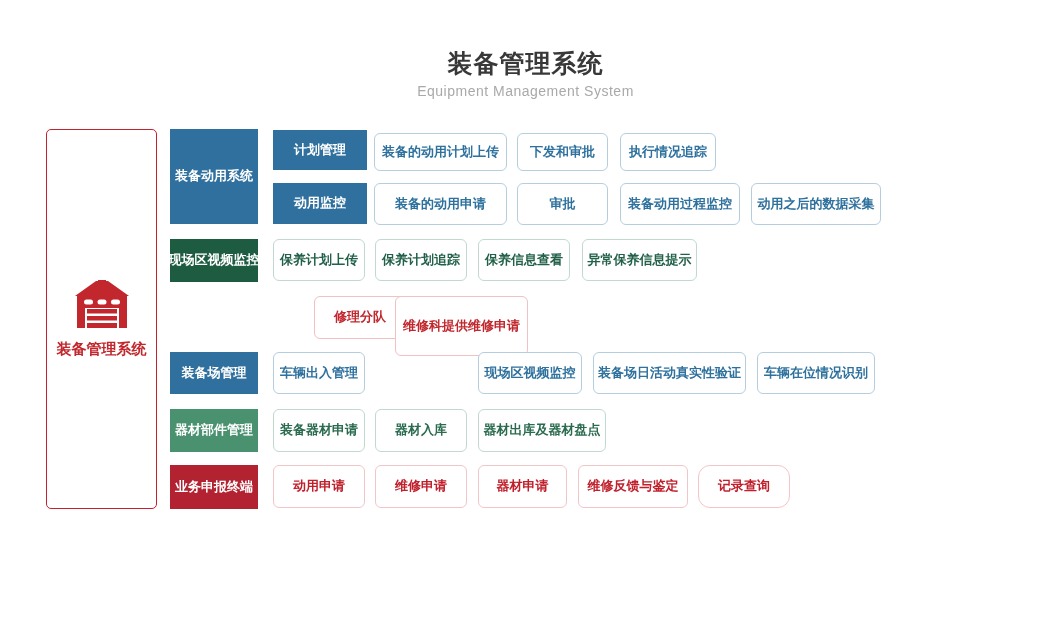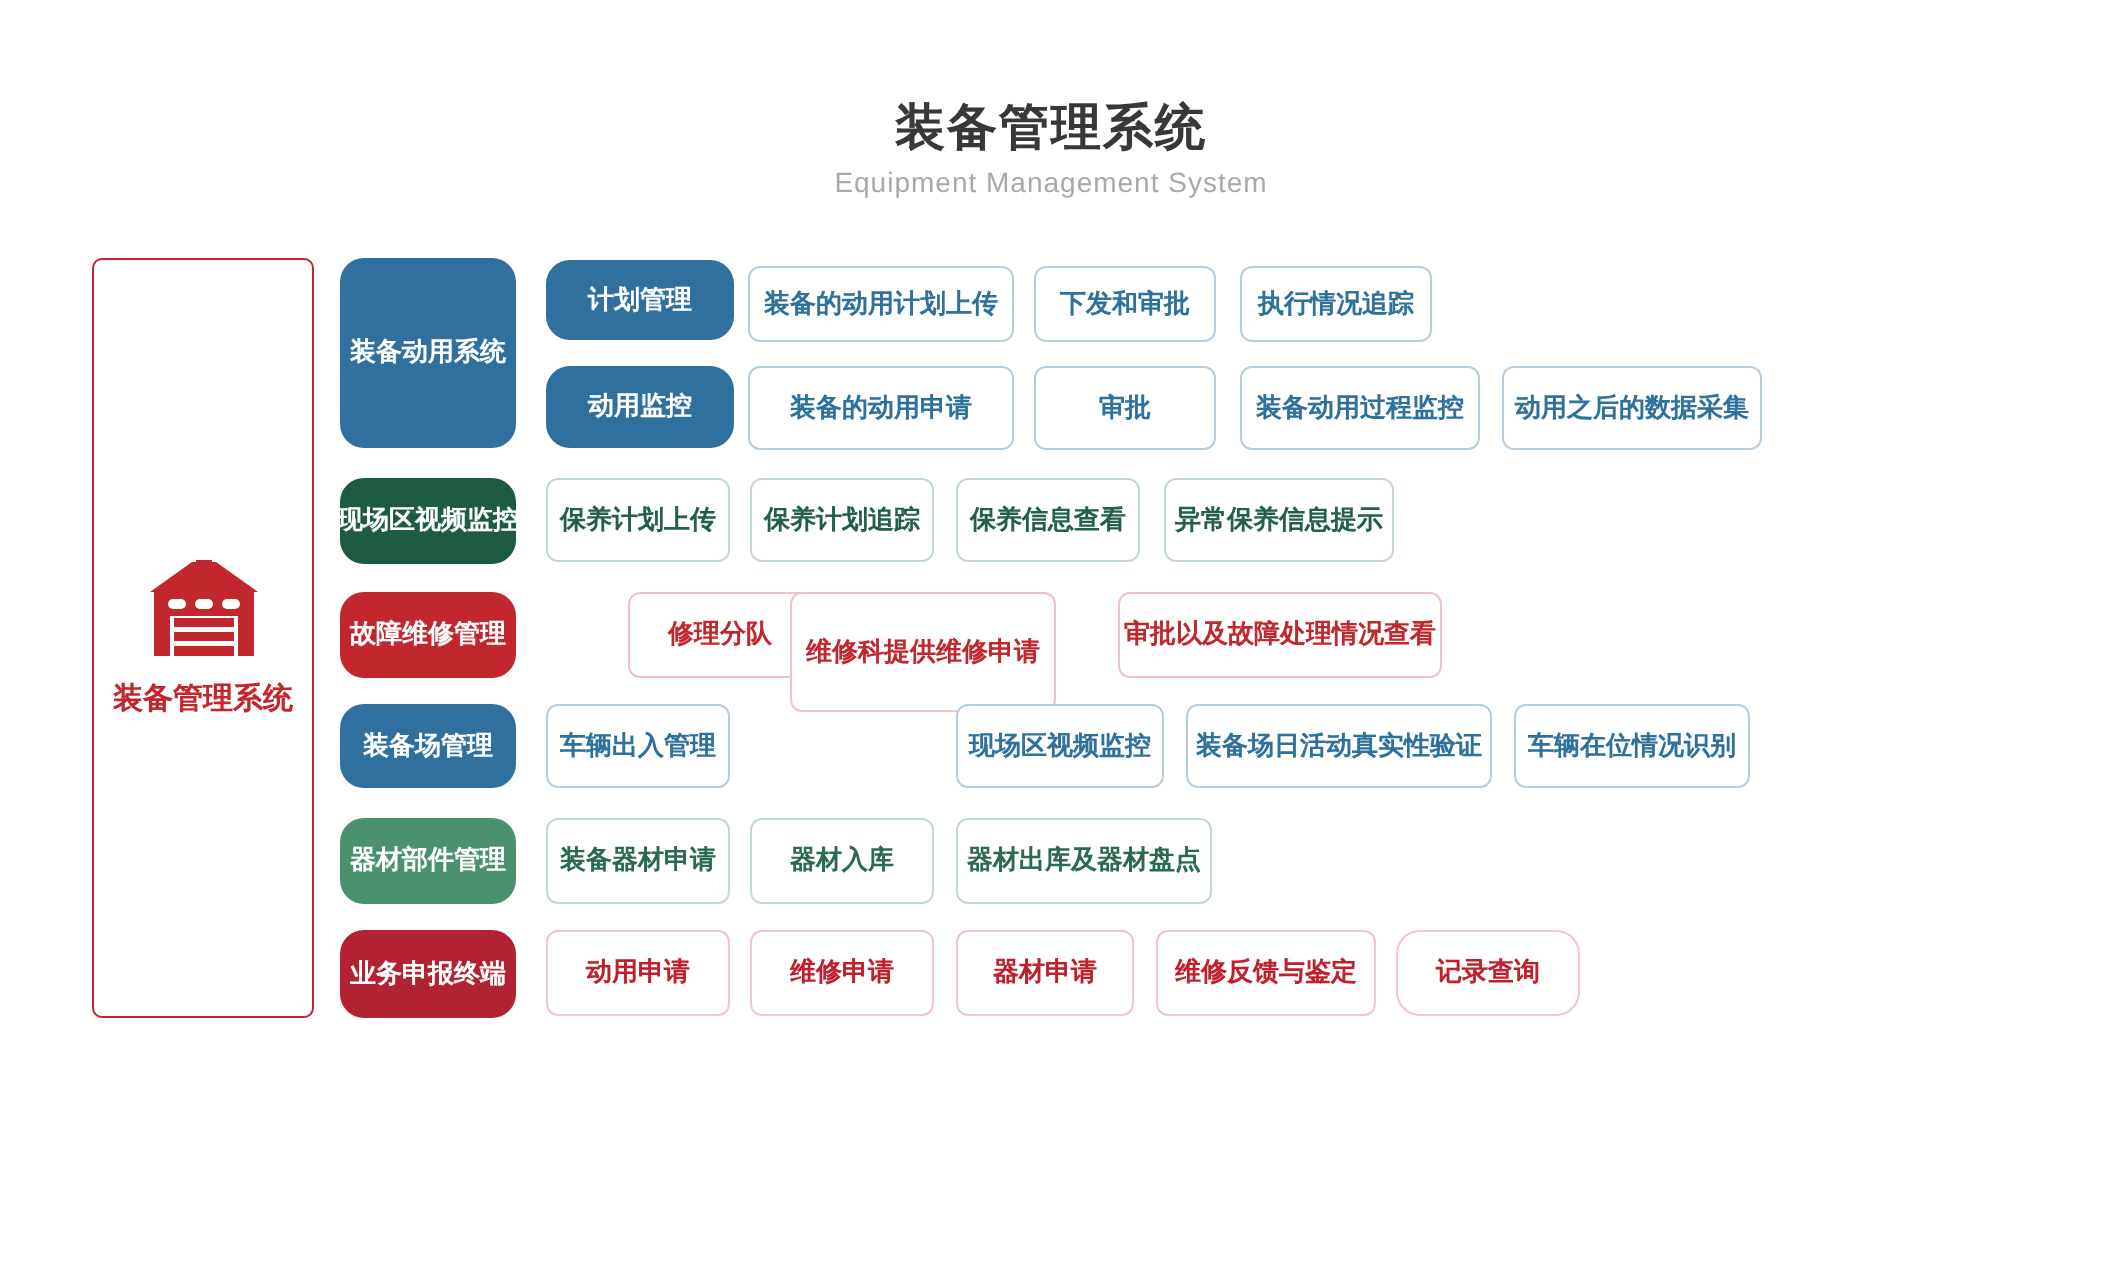--- a/index.html
+++ b/index.html
@@ -12,21 +12,21 @@
     font-size:25px;font-weight:bold;color:#383838;letter-spacing:1px;
   }
   .subtitle{
     position:absolute;left:0;top:83px;width:100%;text-align:center;
     font-size:14px;color:#a9a9a9;letter-spacing:0.5px;
   }
   .box{
     position:absolute;box-sizing:border-box;display:flex;align-items:center;justify-content:center;
     font-size:13px;font-weight:bold;white-space:nowrap;text-align:center;line-height:1.25;
   }
-  .solid{border-radius:12px;color:#ffffff;}
+  .solid{border-radius:0;color:#ffffff;}
   .solid-blue{background:#2f709e;}
   .solid-dgreen{background:#1e5c42;}
   .solid-red{background:#c1272d;}
   .solid-green{background:#4a9170;}
   .solid-dred{background:#b22230;}
   .item{background:#ffffff;border-radius:6px;}
   .item-blue{color:#2e719d;border:1px solid #b5cede;}
   .item-dgreen{color:#226049;border:1px solid #c2dacd;}
   .item-red{color:#c1272d;border:1px solid #efc2c4;margin-left:41px;}
   .item-green{color:#2a6b4f;border:1px solid #c2dacd;}
@@ -77,24 +77,22 @@
   <div class="box item item-blue" style="left:517px;top:183px;width:91px;height:42px;">审批</div>
   <div class="box item item-blue" style="left:620px;top:183px;width:120px;height:42px;">装备动用过程监控</div>
   <div class="box item item-blue" style="left:751px;top:183px;width:130px;height:42px;">动用之后的数据采集</div>
 
   <div class="box solid solid-dgreen" style="left:170px;top:239px;width:88px;height:43px;">现场区视频监控</div>
   <div class="box item item-dgreen" style="left:273px;top:239px;width:92px;height:42px;">保养计划上传</div>
   <div class="box item item-dgreen" style="left:375px;top:239px;width:92px;height:42px;">保养计划追踪</div>
   <div class="box item item-dgreen" style="left:478px;top:239px;width:92px;height:42px;">保养信息查看</div>
   <div class="box item item-dgreen" style="left:582px;top:239px;width:115px;height:42px;">异常保养信息提示</div>
 
-  <div class="box solid solid-red" style="left:170px;top:296px;width:88px;height:43px;">故障维修管理</div>
   <div class="box item item-red" style="left:273px;top:296px;width:92px;height:43px;">修理分队</div>
   <div class="box item item-red" style="left:354px;top:296px;width:133px;height:60px;">维修科提供维修申请</div>
-  <div class="box item item-red" style="left:518px;top:296px;width:162px;height:43px;">审批以及故障处理情况查看</div>
 
   <div class="box solid solid-blue" style="left:170px;top:352px;width:88px;height:42px;">装备场管理</div>
   <div class="box item item-blue" style="left:273px;top:352px;width:92px;height:42px;">车辆出入管理</div>
   <div class="box item item-blue" style="left:478px;top:352px;width:104px;height:42px;">现场区视频监控</div>
   <div class="box item item-blue" style="left:593px;top:352px;width:153px;height:42px;">装备场日活动真实性验证</div>
   <div class="box item item-blue" style="left:757px;top:352px;width:118px;height:42px;">车辆在位情况识别</div>
 
   <div class="box solid solid-green" style="left:170px;top:409px;width:88px;height:43px;">器材部件管理</div>
   <div class="box item item-green" style="left:273px;top:409px;width:92px;height:43px;">装备器材申请</div>
   <div class="box item item-green" style="left:375px;top:409px;width:92px;height:43px;">器材入库</div>

